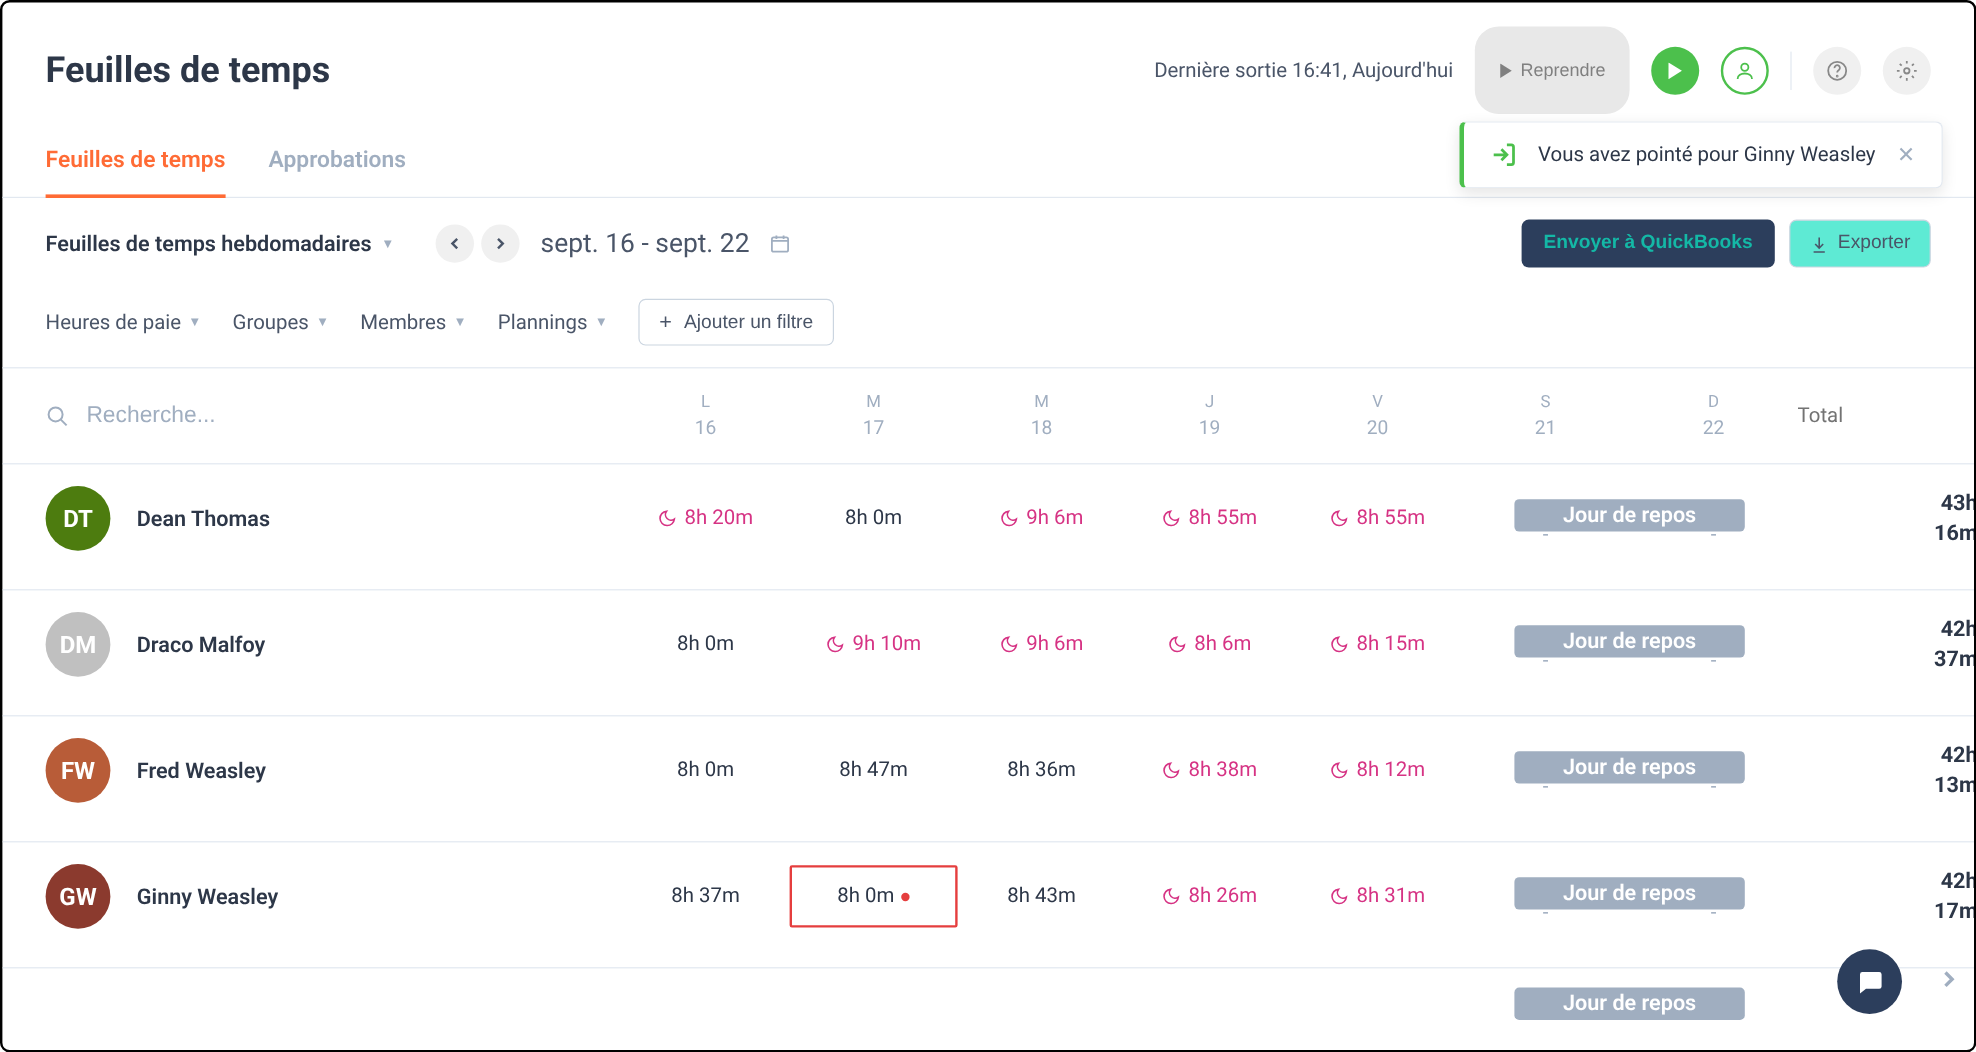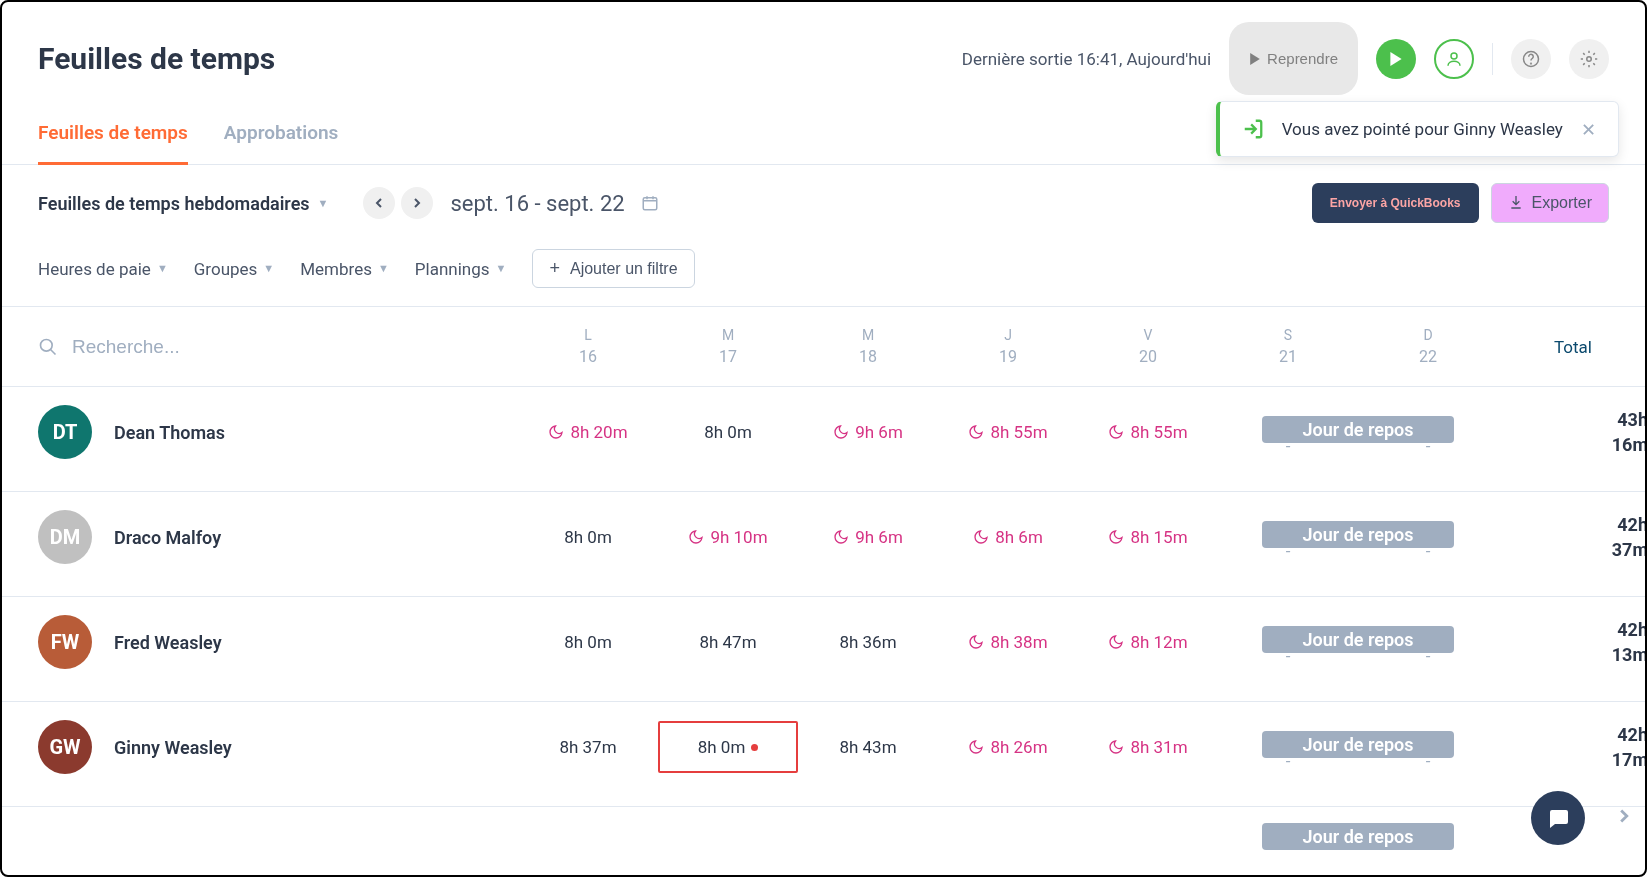--- a/index.html
+++ b/index.html
@@ -20,34 +20,34 @@
 .tab.active { color: #ff6b35; border-bottom-color: #ff6b35; }
 .toast { position: absolute; top: 6px; right: 26px; background: #fff; border: 1px solid #e2e8f0; border-left: 4px solid #4cc04c; border-radius: 6px; padding: 16px 22px; display: flex; align-items: center; gap: 18px; box-shadow: 0 4px 12px rgba(0,0,0,0.1); }
 .toast-text { font-size: 17px; color: #2d3748; }
 .toast-close { color: #a0aec0; cursor: pointer; font-size: 18px; }
 .toolbar { display: flex; align-items: center; justify-content: space-between; padding: 18px 36px 0; }
 .toolbar-left { display: flex; align-items: center; gap: 18px; }
 .dropdown-label { font-size: 18px; font-weight: 600; color: #2d3748; display: flex; align-items: center; gap: 8px; cursor: pointer; }
 .nav-arrow { width: 32px; height: 32px; border-radius: 50%; background: #f0f0f0; display: flex; align-items: center; justify-content: center; cursor: pointer; color: #4a5568; }
 .date-range { font-size: 22px; color: #4a5568; display: flex; align-items: center; gap: 16px; }
 .toolbar-right { display: flex; gap: 12px; }
-.qb-btn { background: #2c3e5c; color: #fca5a5; border: none; border-radius: 6px; padding: 10px 18px; font-size: 12px; font-weight: 600; cursor: pointer; }
-.export-btn { background: #f0abfc; color: #4a5568; border: 1px solid #cbd5e0; border-radius: 6px; padding: 10px 16px; font-size: 16px; display: flex; align-items: flex-start; gap: 8px; cursor: pointer; }
+.qb-btn { background: #2c3e5c; color: #14b8a6; border: none; border-radius: 6px; padding: 10px 18px; font-size: 16px; font-weight: 600; cursor: pointer; }
+.export-btn { background: #5eead4; color: #4a5568; border: 1px solid #cbd5e0; border-radius: 6px; padding: 10px 16px; font-size: 16px; display: flex; align-items: flex-end; gap: 8px; cursor: pointer; }
 .filters { display: flex; align-items: center; gap: 26px; padding: 26px 36px 18px; }
 .filter-dd { font-size: 17px; color: #4a5568; display: flex; align-items: center; gap: 6px; cursor: pointer; }
 .add-filter { border: 1px solid #cbd5e0; border-radius: 6px; padding: 8px 16px; font-size: 16px; color: #4a5568; display: flex; align-items: center; gap: 10px; background: #fff; cursor: pointer; }
 .table { flex: 1; overflow: hidden; border-top: 1px solid #e2e8f0; position: relative; }
 .thead { display: grid; grid-template-columns: 480px repeat(7, 140px) 150px; align-items: center; padding: 20px 0 20px 36px; border-bottom: 1px solid #e2e8f0; }
 .search-cell { display: flex; align-items: center; gap: 14px; }
 .search-cell input { border: none; outline: none; font-size: 19px; color: #0369a1; }
 .search-cell input::placeholder { color: #a0aec0; }
 .day-col { text-align: center; }
 .day-name { font-size: 14px; color: #a0aec0; }
 .day-num { font-size: 16px; color: #a0aec0; margin-top: 4px; }
-.total-head { font-size: 17px; color: #0c4a6e; text-align: center; }
+.total-head { font-size: 17px; color: #737373; text-align: left; }
 .row { display: grid; grid-template-columns: 480px repeat(7, 140px) 150px; align-items: center; padding: 18px 0 32px 36px; border-bottom: 1px solid #e2e8f0; position: relative; }
 .member { display: flex; align-items: center; gap: 22px; }
 .avatar { width: 54px; height: 54px; border-radius: 50%; display: flex; align-items: center; justify-content: center; font-size: 20px; font-weight: 700; color: #fff; flex-shrink: 0; }
 .member-name { font-size: 18px; font-weight: 600; color: #2d3748; }
 .cell { text-align: center; font-size: 17px; color: #2d3748; display: flex; align-items: center; justify-content: center; gap: 6px; }
 .cell.flag { color: #d63384; }
 .moon { width: 16px; height: 16px; flex-shrink: 0; }
 .cell.hl { border: 2px solid #e53e3e; padding: 14px 2px; border-radius: 2px; position: relative; }
 .dot { width: 7px; height: 7px; border-radius: 50%; background: #e53e3e; }
 .dash { color: #a0aec0; }
@@ -208,21 +208,21 @@
         </div>
         <div class="day-col">
           <div class="day-name">D</div>
           <div class="day-num">22</div>
         </div>
     <div class="total-head">Total</div>
       </div>
     <div id="tbody">
         <div class="row">
           <div class="member">
-    <div class="avatar" style="background:#0f766e">DT</div>
+    <div class="avatar" style="background:#4d7c0f">DT</div>
     <div class="member-name">Dean Thomas</div>
   </div>
           <div class="cell flag">
             <svg class="moon" viewBox="0 0 24 24" fill="none" stroke="#d63384" stroke-width="2">
               <path d="M21 12.8A9 9 0 1111.2 3a7 7 0 009.8 9.8z"></path>
             </svg>
             <span>8h 20m</span>
           </div>
           <div class="cell">
             <span>8h 0m</span>

